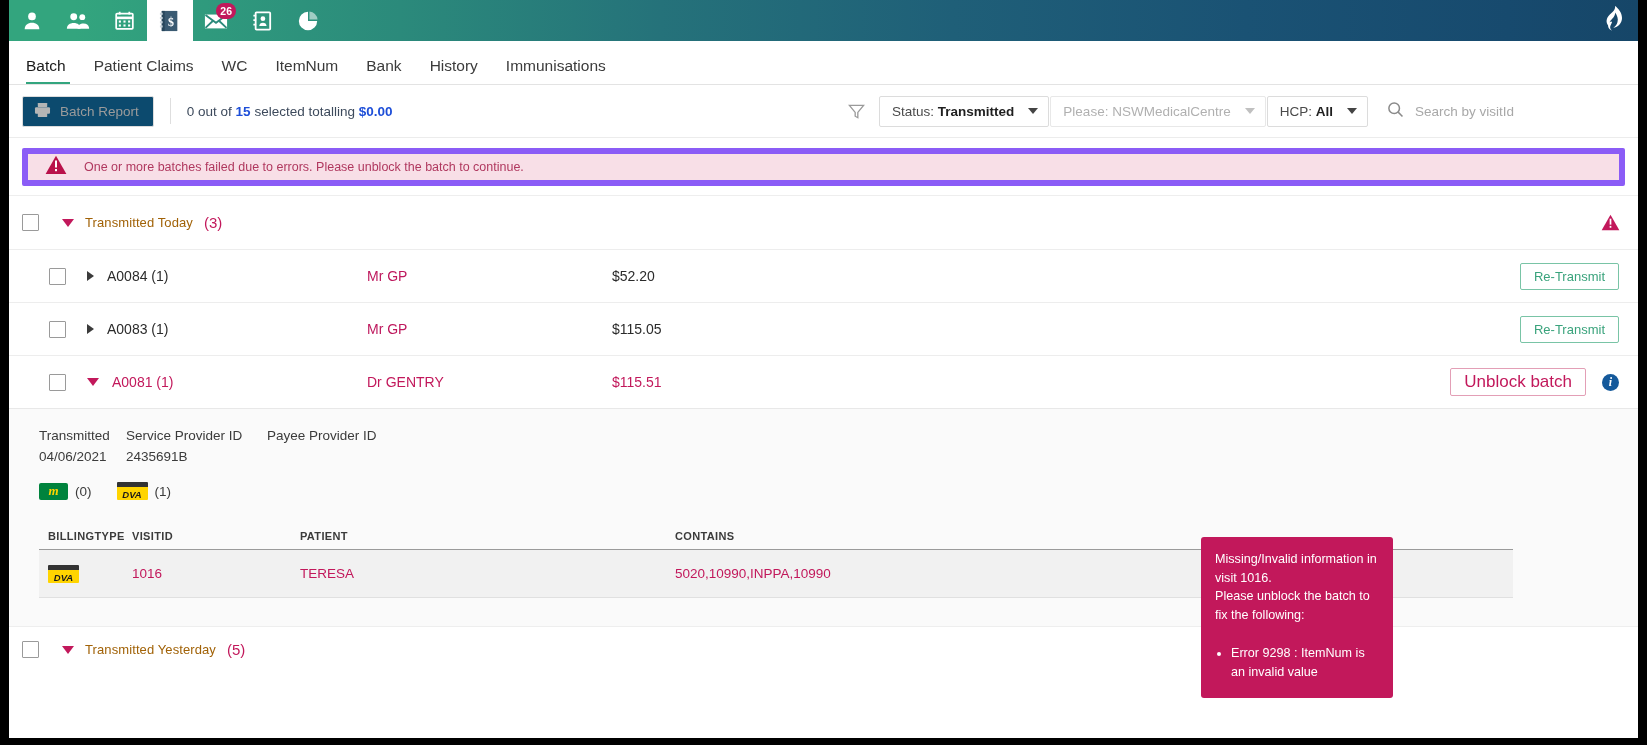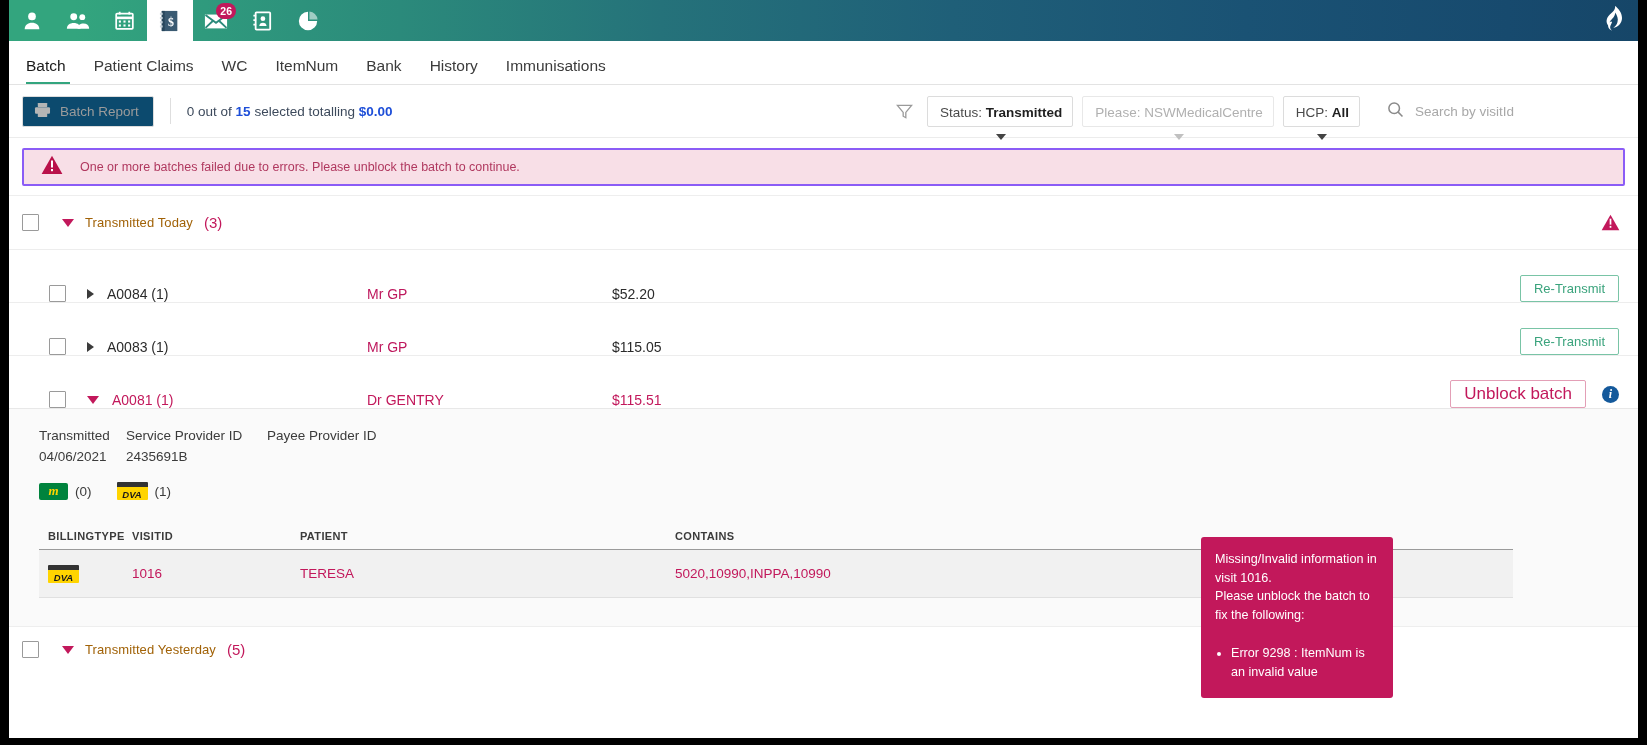--- a/index.html
+++ b/index.html
@@ -62,60 +62,60 @@
     height: 31px; padding: 0 14px 0 11px; color: #9b9b9b; font-size: 13.5px;
     cursor: default;
   }
   .vdiv { width: 1px; height: 26px; background: #dedede; margin: 0 16px; }
   .sel-summary { font-size: 13.5px; color: #3d4a5c; }
   .sel-summary b { font-weight: bold; color: #1d4ed8; }
   .spacer { flex: 1; }
   .funnel { margin-right: 14px; display: flex; align-items: center; }
   .drop {
     border: 1px solid #dcdcdc; border-radius: 2px; background: #fff; height: 31px;
-    display: flex; align-items: center; gap: 14px; padding: 8px 10px 0 12px;
-    font-size: 13.5px; color: #4a4a4a; margin-right: 9px; cursor: pointer; flex-direction: column;
+    display: flex; align-items: center; gap: 14px; padding: 0 10px 0 12px;
+    font-size: 13.5px; color: #4a4a4a; margin-right: 1px; cursor: pointer;
   }
   .drop b { font-weight: bold; color: #1f1f1f; }
   .drop.disabled { color: #b0b0b0; border-color: #e8e8e8; }
   .drop.disabled b { color: #b0b0b0; font-weight: normal; }
   .caret { width: 0; height: 0; border-left: 5px solid transparent; border-right: 5px solid transparent; border-top: 6px solid #444; }
   .drop.disabled .caret { border-top-color: #c0c0c0; }
   .searchbox { display: flex; align-items: center; gap: 11px; padding-left: 18px; min-width: 260px; }
   .searchbox input {
     border: none; outline: none; font-size: 13.5px; color: #333;
     font-family: "Liberation Sans", sans-serif; width: 210px; background: transparent;
   }
   .searchbox input::placeholder { color: #a8a8a8; }
 
   
   .alertwrap { padding: 10px 13px 9px 13px; background: #fff; }
   .alert {
-    background: #f8dfe7; border: 2px solid #8b5cf6; border-radius: 2px;
+    background: #f8dfe7; border: 6px solid #8b5cf6; border-radius: 2px;
     height: 38px; display: flex; align-items: center; padding-left: 17px; gap: 17px;
   }
   .alert-text { font-size: 12.5px; color: #b0385f; }
 
   
   .grouphdr {
     height: 54px; display: flex; align-items: center; padding: 0 18px 0 13px;
     border-top: 1px solid #eee;
   }
   .cb {
     width: 17px; height: 17px; border: 1.6px solid #9a9a9a; border-radius: 1px;
     background: #fff; flex: none; cursor: pointer;
   }
   .tri-down { width: 0; height: 0; border-left: 6px solid transparent; border-right: 6px solid transparent; border-top: 8px solid #c2185b; }
   .tri-right { width: 0; height: 0; border-top: 5.5px solid transparent; border-bottom: 5.5px solid transparent; border-left: 7px solid #3b3b3b; }
   .group-title { font-size: 13px; color: #a16207; letter-spacing: .1px; text-align: right; }
   .group-count { font-size: 15px; color: #c2185b; margin-left: 11px; }
 
   
   .batchrow {
-    height: 53px; display: flex; align-items: flex-end; padding: 0 19px 0 40px;
+    height: 53px; display: flex; align-items: center; padding: 0 19px 0 40px;
     border-top: 1px solid #ededed; background: #fff;
   }
   .bcol-chk { width: 38px; display: flex; align-items: center; }
   .bcol-id { width: 280px; display: flex; align-items: center; gap: 13px; font-size: 14px; color: #2b2b2b; }
   .bcol-id.pink { color: #c2185b; }
   .bcol-prov { width: 245px; font-size: 14px; color: #be185d; }
   .bcol-prov.pink { color: #c2185b; }
   .bcol-amt { width: 300px; font-size: 14px; color: #2b2b2b; }
   .bcol-amt.pink { color: #c2185b; }
   .bcol-act { margin-left: auto; display: flex; align-items: center; gap: 16px; }

